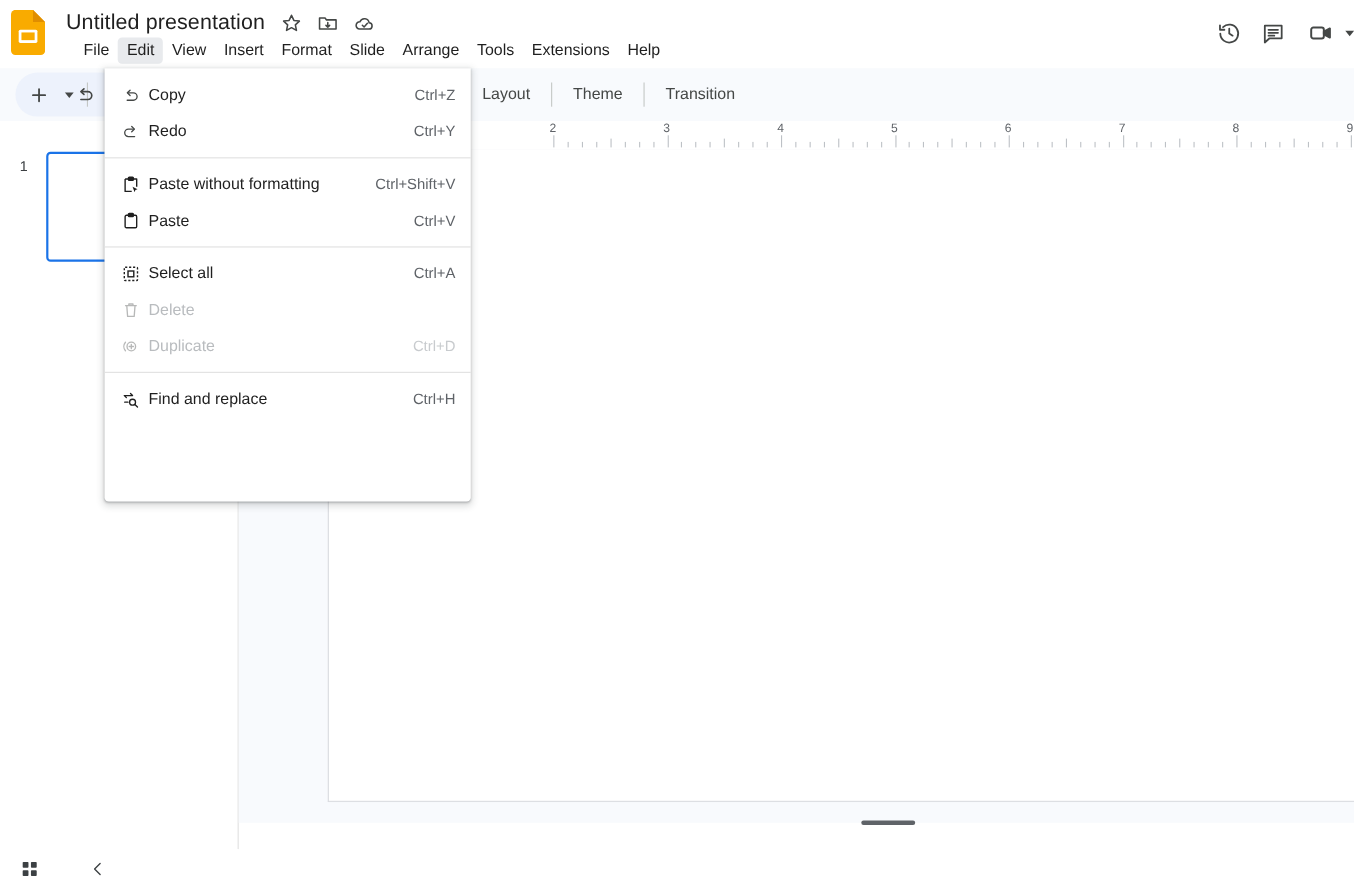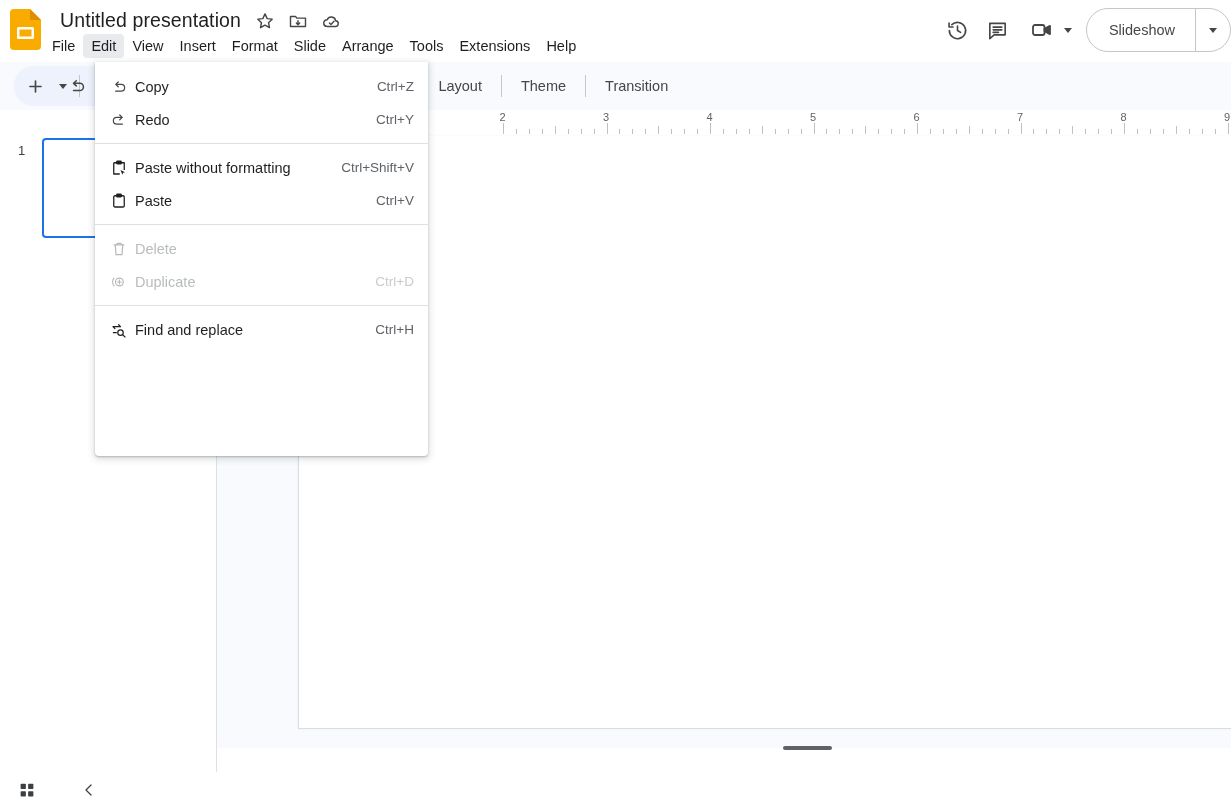--- a/index.html
+++ b/index.html
@@ -29,21 +29,21 @@
     padding: 1px 3px; border-radius: 3px;
   }
   .title-icons {
     position: absolute; left: 255px; top: 11px;
     display: flex; gap: 13px; align-items: center;
   }
   .ticon { width: 20px; height: 20px; display: block; cursor: pointer; }
   .ticon svg { display: block; }
 
   .menubar {
-    position: absolute; left: 44px; top: 34px;
+    position: absolute; left: 68px; top: 34px;
     display: flex; align-items: center; height: 24px;
   }
   .menu-item {
     font-size: 14.5px; color: #1f1f1f; line-height: 24px;
     padding: 0 8px; height: 24px; border-radius: 4px;
     cursor: pointer; white-space: nowrap;
   }
   .menu-item.active { background: #e8eaed; }
 
   .topright {
@@ -289,27 +289,20 @@
         </svg>
       </div>
       <div class="meet-group">
         <div class="tr-icon">
           <svg width="24" height="24" viewBox="0 0 24 24" fill="none" stroke="#444746" stroke-width="1.8" stroke-linejoin="round">
             <rect x="3" y="7" width="11.5" height="10" rx="2"></rect>
             <path d="M14.5 10.8l5.5-2.9v8.2l-5.5-2.9z" fill="#444746"></path>
           </svg>
         </div>
         <span class="caret-sm"></span>
-      </div>
-      <div class="slideshow-btn">
-        <span class="slideshow-label">Slideshow</span>
-        <span class="ss-divider"></span>
-        <span class="ss-caret">
-          <span class="caret-sm"></span>
-        </span>
       </div>
     </div>
   </div>
 
   <div class="toolbar">
     <div class="tb-pill">
       <div class="tb-btn">
         <svg width="19" height="19" viewBox="0 0 24 24" stroke="#444746" stroke-width="2.1" stroke-linecap="round">
           <path d="M12 5v14M5 12h14"></path>
         </svg>
@@ -551,20 +544,30 @@
         <span class="mrow-icon">
           <svg width="18" height="18" viewBox="0 0 24 24" fill="none" stroke="#1f1f1f" stroke-width="1.7" stroke-linejoin="round">
             <rect x="5" y="5" width="14" height="15" rx="1.6"></rect>
             <rect x="9" y="2.8" width="6" height="3.8" rx="1" fill="#1f1f1f"></rect>
           </svg>
         </span>
         <span class="mrow-label">Paste</span>
         <span class="mrow-accel">Ctrl+V</span>
       </div>
       <div class="mdiv"></div>
+      <div class="mrow">
+        <span class="mrow-icon">
+          <svg width="18" height="18" viewBox="0 0 24 24" fill="none" stroke="#1f1f1f" stroke-width="1.7">
+            <rect x="4" y="4" width="16" height="16" rx="1" stroke-dasharray="2.6 2.2"></rect>
+            <rect x="8.5" y="8.5" width="7" height="7"></rect>
+          </svg>
+        </span>
+        <span class="mrow-label">Select all</span>
+        <span class="mrow-accel">Ctrl+A</span>
+      </div>
       <div class="mrow disabled">
         <span class="mrow-icon">
           <svg width="18" height="18" viewBox="0 0 24 24" fill="none" stroke="#444746" stroke-width="1.6" stroke-linecap="round" stroke-linejoin="round">
             <path d="M5.5 6.5h13M9.5 6.5V4.5h5v2"></path>
             <path d="M7 6.5l1 13h8l1-13"></path>
           </svg>
         </span>
         <span class="mrow-label">Delete</span>
         <span class="mrow-accel"></span>
       </div>

